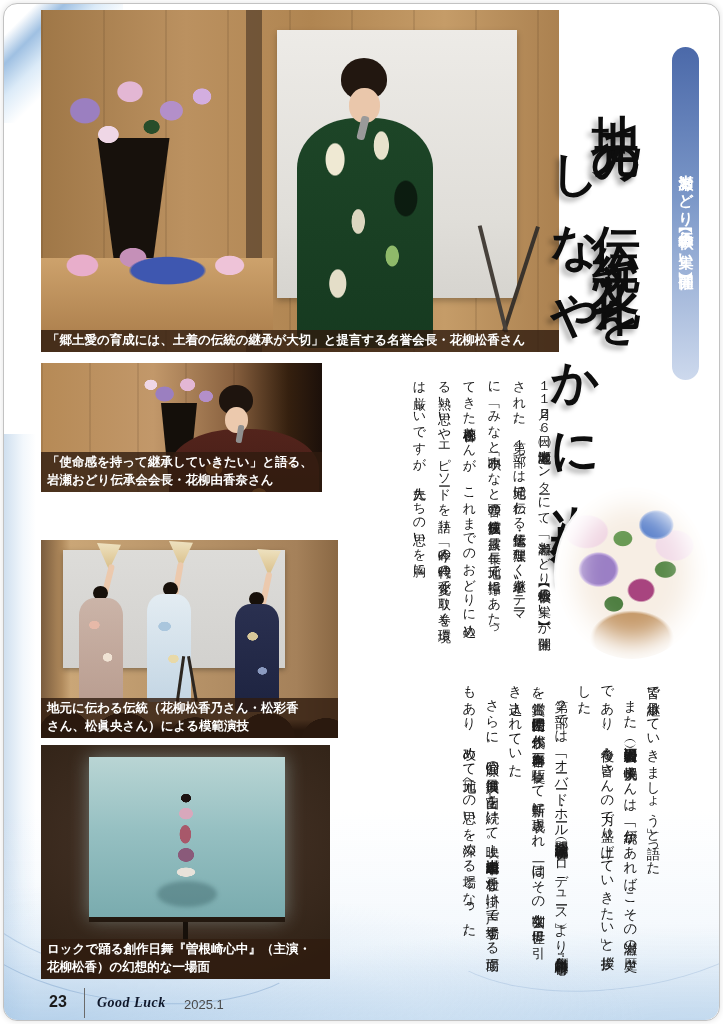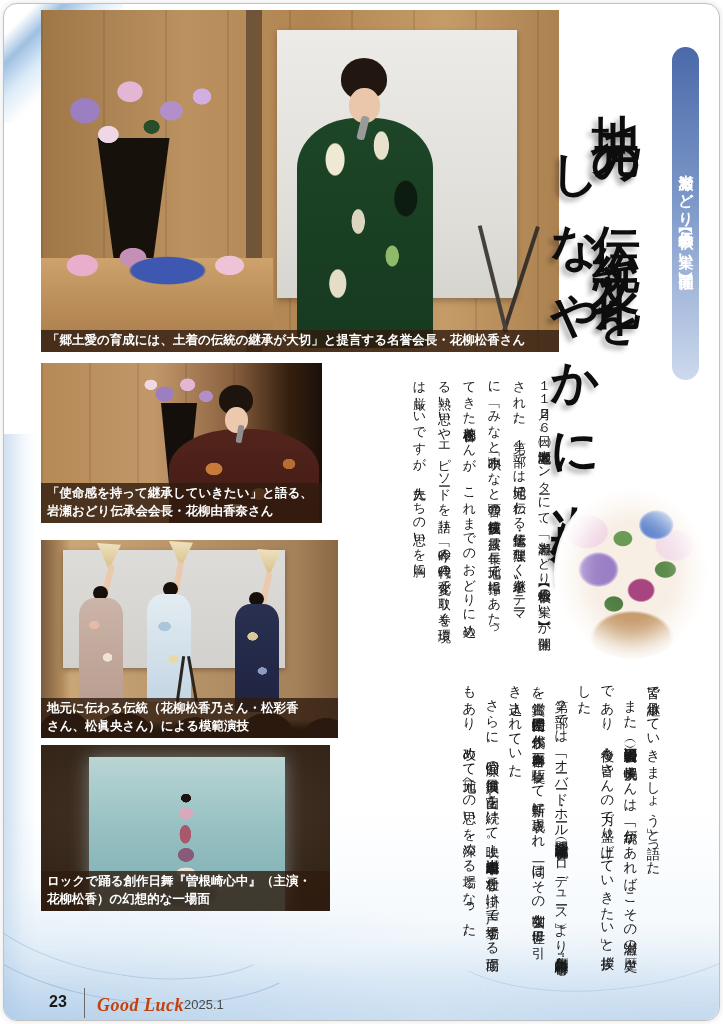--- a/index.html
+++ b/index.html
@@ -96,21 +96,21 @@
       radial-gradient(18px 30px at 30% 72%, #e4dec8 0 45%, transparent 50%),
       radial-gradient(14px 22px at 70% 60%, #8fba6a 0 45%, transparent 50%),
       radial-gradient(22px 34px at 80% 35%, #0c1c10 0 50%, transparent 55%),
       linear-gradient(180deg,#1d4527,#163a20);
     border-radius:44% 44% 10% 10% / 22% 22% 6% 6%; }
   .p1-mic { left:318px; top:106px; width:8px; height:24px; background:#9a9a9a; transform:rotate(14deg); border-radius:3px; }
   .p1-tripod-a { right:36px; bottom:18px; width:4px; height:110px; background:#3a332c; transform:rotate(18deg); }
   .p1-tripod-b { right:64px; bottom:18px; width:4px; height:110px; background:#46403a; transform:rotate(-14deg); }
 
   
-  .photo2 { left:37px; top:359px; width:281px; height:160px; }
+  .photo2 { left:37px; top:359px; width:281px; height:129px; }
   .p2-wall { inset:0; background:linear-gradient(90deg,#b68a56 0%, #c2986a 40%, #8a6240 68%, #35200f 88%, #1c100a 100%); }
   .p2-panels { inset:0; background:repeating-linear-gradient(90deg, rgba(60,38,18,0.12) 0 2px, transparent 2px 48px); }
   .p2-vase { left:118px; top:40px; width:40px; height:110px; background:#140f0a; clip-path:polygon(5% 0, 95% 0, 68% 100%, 32% 100%); }
   .p2-flowers { left:96px; top:8px; width:92px; height:46px;
     background:
       radial-gradient(16px 13px at 30% 50%, #9b7fc0 0 55%, transparent 60%),
       radial-gradient(13px 11px at 55% 30%, #e3b7d4 0 55%, transparent 60%),
       radial-gradient(12px 10px at 75% 55%, #b38fc9 0 55%, transparent 60%),
       radial-gradient(11px 9px at 15% 30%, #efd7e6 0 55%, transparent 60%);
     filter:blur(0.5px); }
@@ -152,21 +152,21 @@
       radial-gradient(42px 38px at 8% 90%, #15100c 60%, transparent 61%),
       radial-gradient(50px 42px at 28% 100%, #1a130e 60%, transparent 61%),
       radial-gradient(44px 38px at 52% 105%, #140f0b 60%, transparent 61%),
       radial-gradient(46px 40px at 76% 98%, #1a130e 60%, transparent 61%),
       radial-gradient(40px 36px at 96% 104%, #15100c 60%, transparent 61%),
       linear-gradient(0deg,#120d09 18%, transparent 40%); }
   .p3-stand { left:138px; bottom:36px; width:3px; height:46px; background:#2c2620; transform:rotate(8deg); }
   .p3-stand2 { left:150px; bottom:36px; width:3px; height:46px; background:#2c2620; transform:rotate(-10deg); }
 
   
-  .photo4 { left:37px; top:741px; width:289px; height:166px; }
+  .photo4 { left:37px; top:741px; width:289px; height:234px; }
   .p4-bg { inset:0; background:radial-gradient(120% 100% at 50% 40%, #4a362a 0%, #342519 55%, #20150e 100%); }
   .p4-screen { left:48px; top:12px; width:196px; height:162px;
     background:linear-gradient(180deg,#b9d5d4 0%, #96c0c2 45%, #79abae 100%);
     box-shadow:0 0 18px rgba(180,215,215,0.45); }
   .p4-figure { left:128px; top:48px; width:34px; height:86px;
     background:
       radial-gradient(8px 7px at 50% 6%, #1c1210 0 60%, transparent 65%),
       radial-gradient(12px 10px at 50% 24%, #d8a8bc 0 55%, transparent 60%),
       radial-gradient(10px 16px at 48% 48%, #a8586a 0 55%, transparent 60%),
       radial-gradient(14px 12px at 50% 72%, #8a5a7a 0 55%, transparent 60%),
@@ -189,21 +189,21 @@
       radial-gradient(30px 24px at 78% 34%, #f2dce8 0 60%, transparent 66%),
       radial-gradient(60px 40px at 50% 88%, #c69a6a 0 62%, transparent 70%),
       radial-gradient(100% 100% at 50% 45%, #f7eee4 0 70%, #f2e6da 100%);
   }
   .oval-photo::after { content:""; position:absolute; inset:-2px; border-radius:50%;
     box-shadow:inset 0 0 26px 20px #ffffff; }
 
   
   .footer-num { left:45px; top:989px; font-size:16px; font-weight:bold; color:#1a1a1a; }
   .footer-bar { left:80px; top:984px; width:1px; height:30px; background:#6a6a6a; }
-  .footer-logo { left:93px; top:991px; font-family:"Liberation Serif", serif; font-weight:bold; font-style:italic; font-size:18px; color:#c2410c; letter-spacing:0.5px; }
+  .footer-logo { left:93px; top:991px; font-family:"Liberation Serif", serif; font-weight:bold; font-style:italic; font-size:14px; color:#0f172a; letter-spacing:0.5px; }
   .footer-issue { left:180px; top:993px; font-size:13px; color:#4a4a4a; }
 </style>
 </head>
 <body>
 
 <div class="page">
 
   <div class="abs deco-topleft"></div>
   <div class="abs deco-left"></div>
   <div class="abs deco-bottom"></div>

